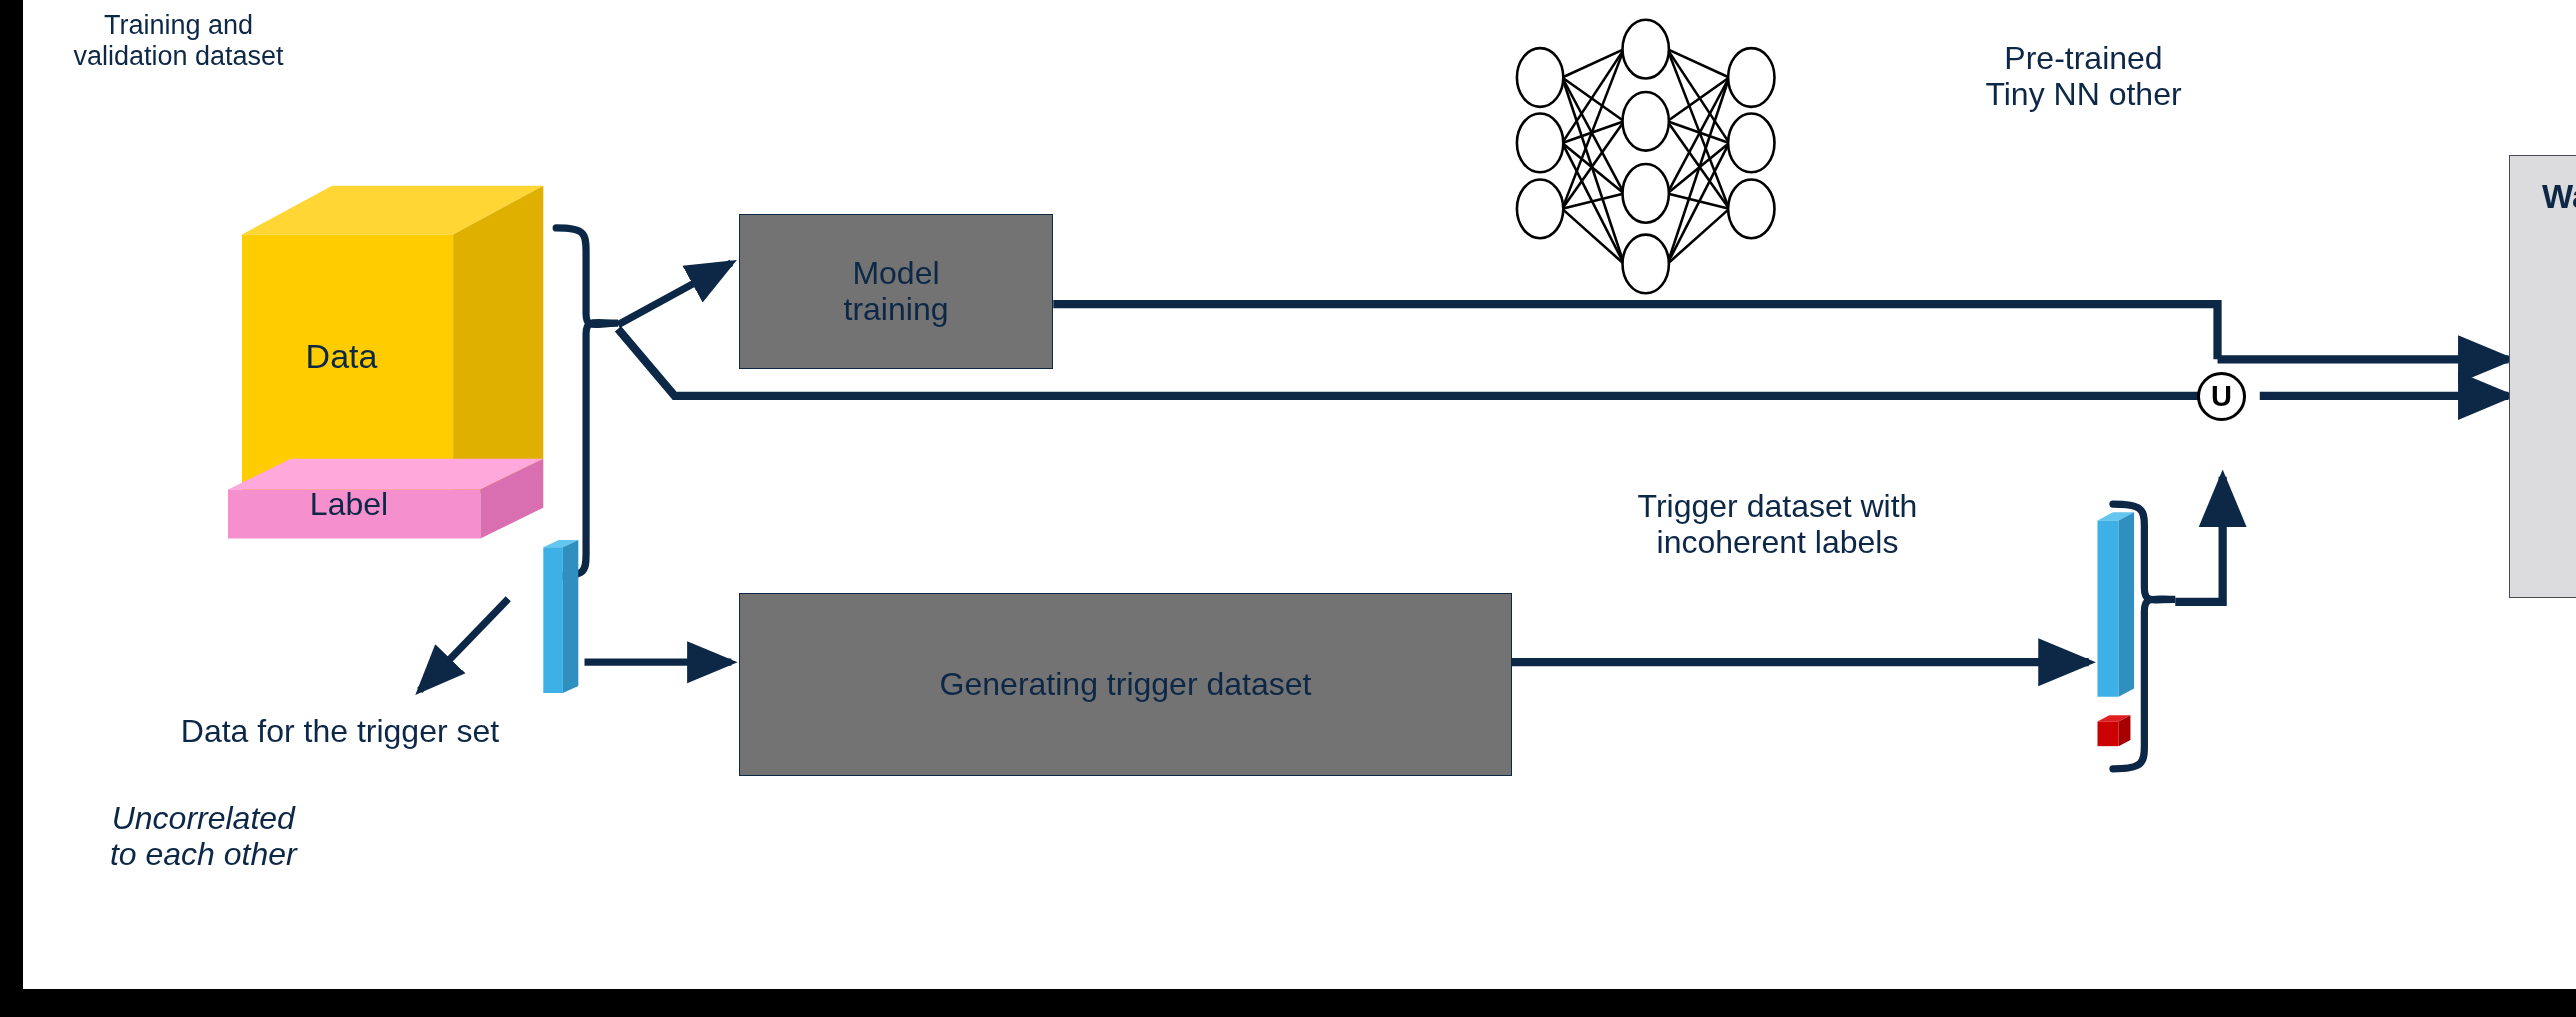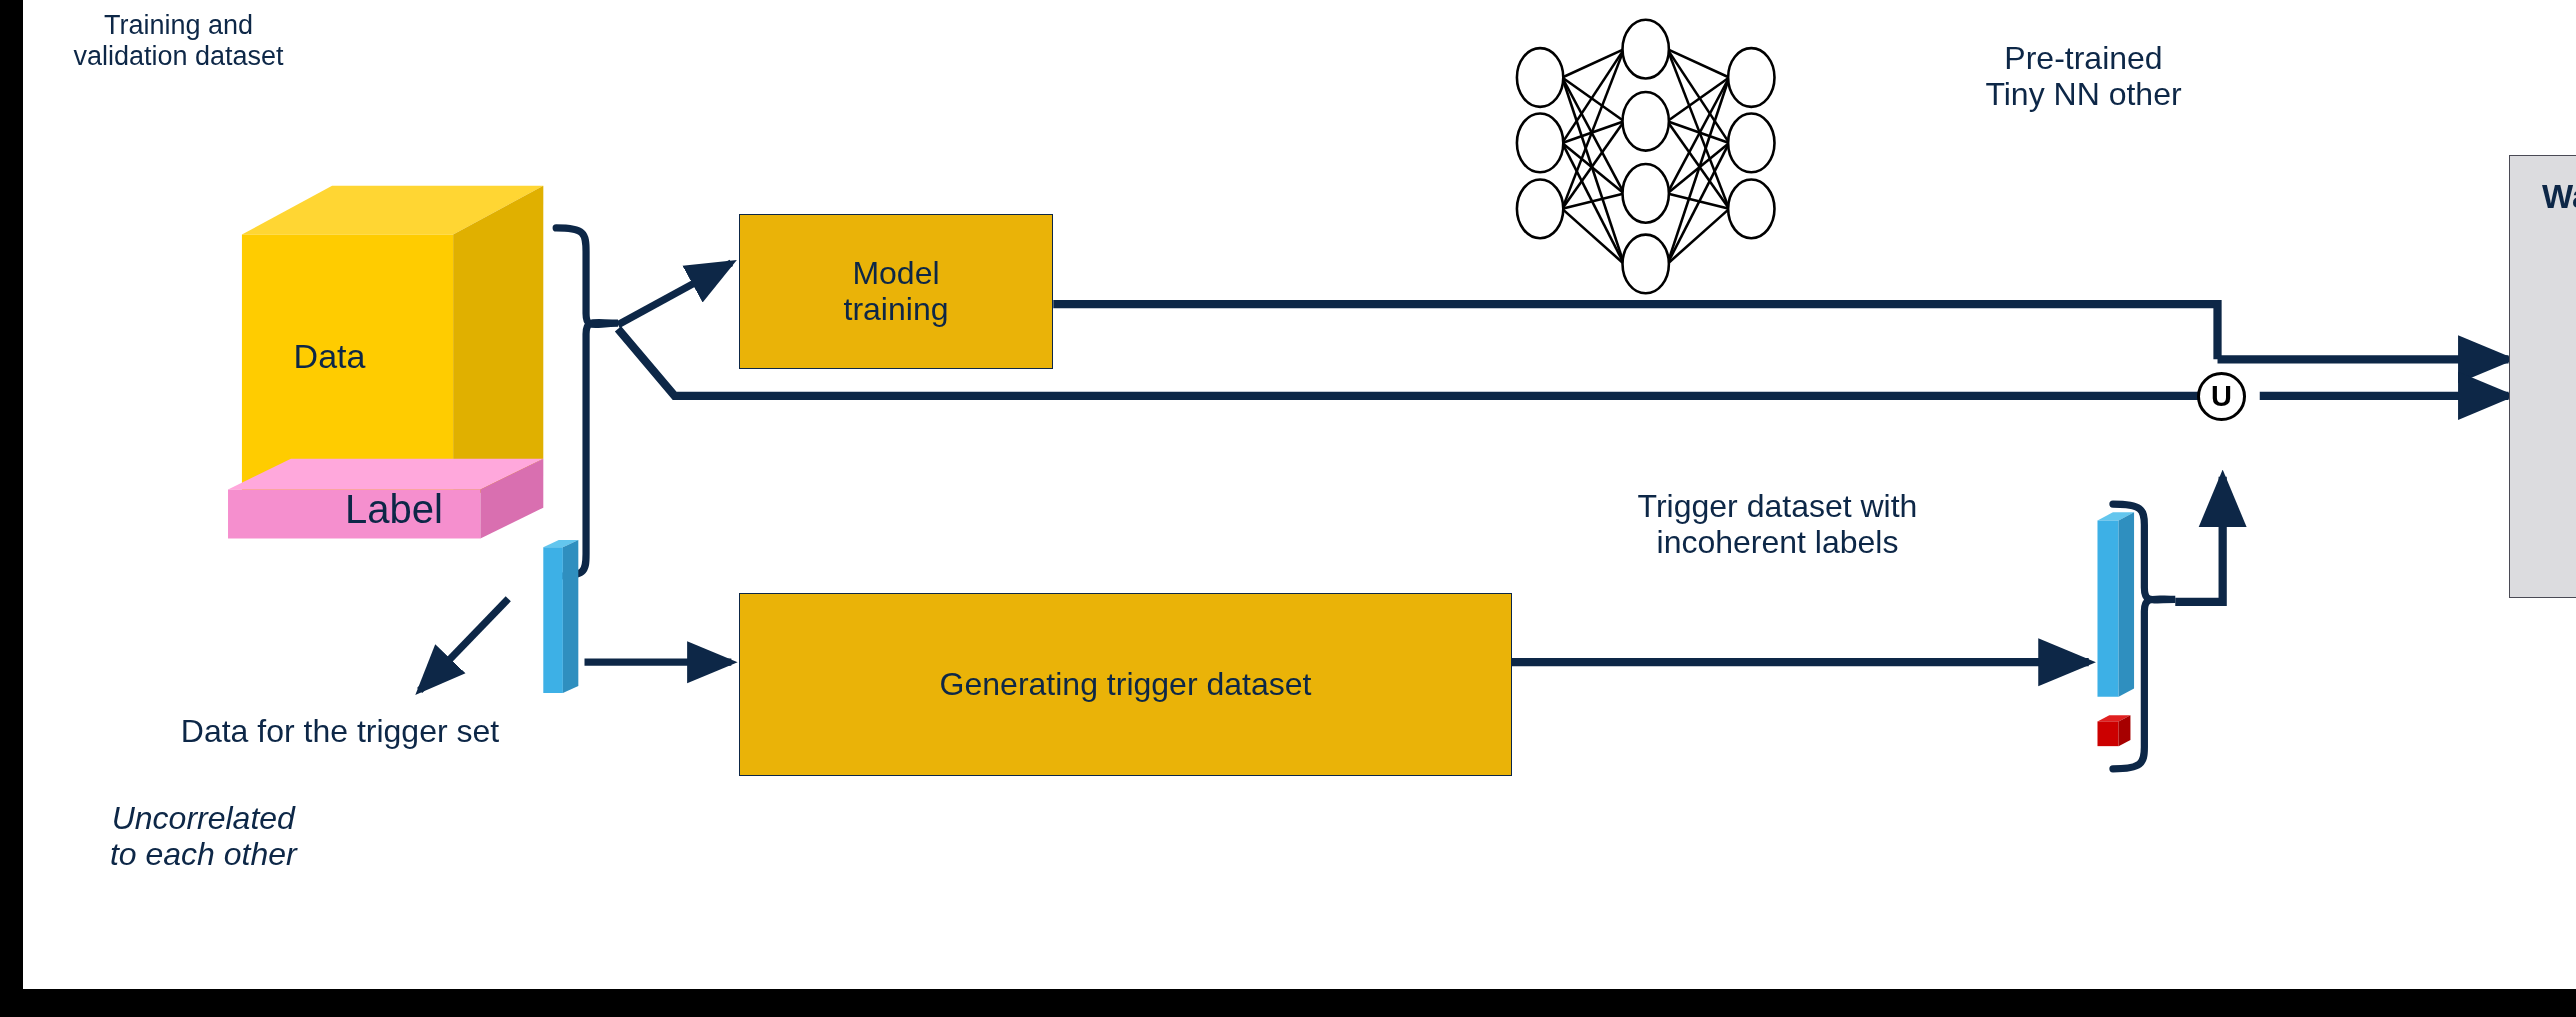--- a/index.html
+++ b/index.html
@@ -27,21 +27,21 @@
   .txt {
     position: absolute;
     color: #0d2747;
     font-family: "Liberation Sans", sans-serif;
     line-height: 1.12;
     white-space: pre-line;
     text-align: center;
   }
   .box {
     position: absolute;
-    background: #eab308;
+    background: #737373;
     border: 1.5px solid #0d2747;
     box-sizing: border-box;
     display: flex;
     align-items: center;
     justify-content: center;
     color: #0d2747;
     font-family: "Liberation Sans", sans-serif;
     line-height: 1.1;
     text-align: center;
     white-space: pre-line;
@@ -250,23 +250,23 @@
         <ellipse cx="7005" cy="537" rx="45" ry="57" fill="#ffffff"></ellipse>
         <ellipse cx="7210" cy="175" rx="45" ry="57" fill="#ffffff"></ellipse>
         <ellipse cx="7210" cy="302" rx="45" ry="57" fill="#ffffff"></ellipse>
         <ellipse cx="7210" cy="430" rx="45" ry="57" fill="#ffffff"></ellipse>
       </g>
     </svg>
 
     <div class="txt" style="left:1px; top:10.3px; width:309px; font-size:27px;">Training and
 validation dataset</div>
 
-    <div class="txt" style="left:219px; top:337px; width:175px; font-size:34px;">Data</div>
-
-    <div class="txt" style="left:216px; top:487px; width:242px; font-size:40px;padding-left:34px;">Label</div>
+    <div class="txt" style="left:219px; top:337px; width:175px; font-size:34px;padding-left:12px;">Data</div>
+
+    <div class="txt" style="left:205px; top:487px; width:242px; font-size:32px;">Label</div>
 
     <div class="box" style="left:716px; top:214px; width:314px; height:155px; font-size:32px;">Model
 training</div>
 
     <div class="txt" style="left:1834px; top:41px; width:453px; font-size:32px;">Pre-trained
 Tiny NN other</div>
 
     <div class="wm-panel" style="left:2486px; top:155px; width:871px; height:443px;"></div>
     <div class="wm-title" style="left:2519px; top:178px; font-size:33px;">Watermark embedding</div>
 

